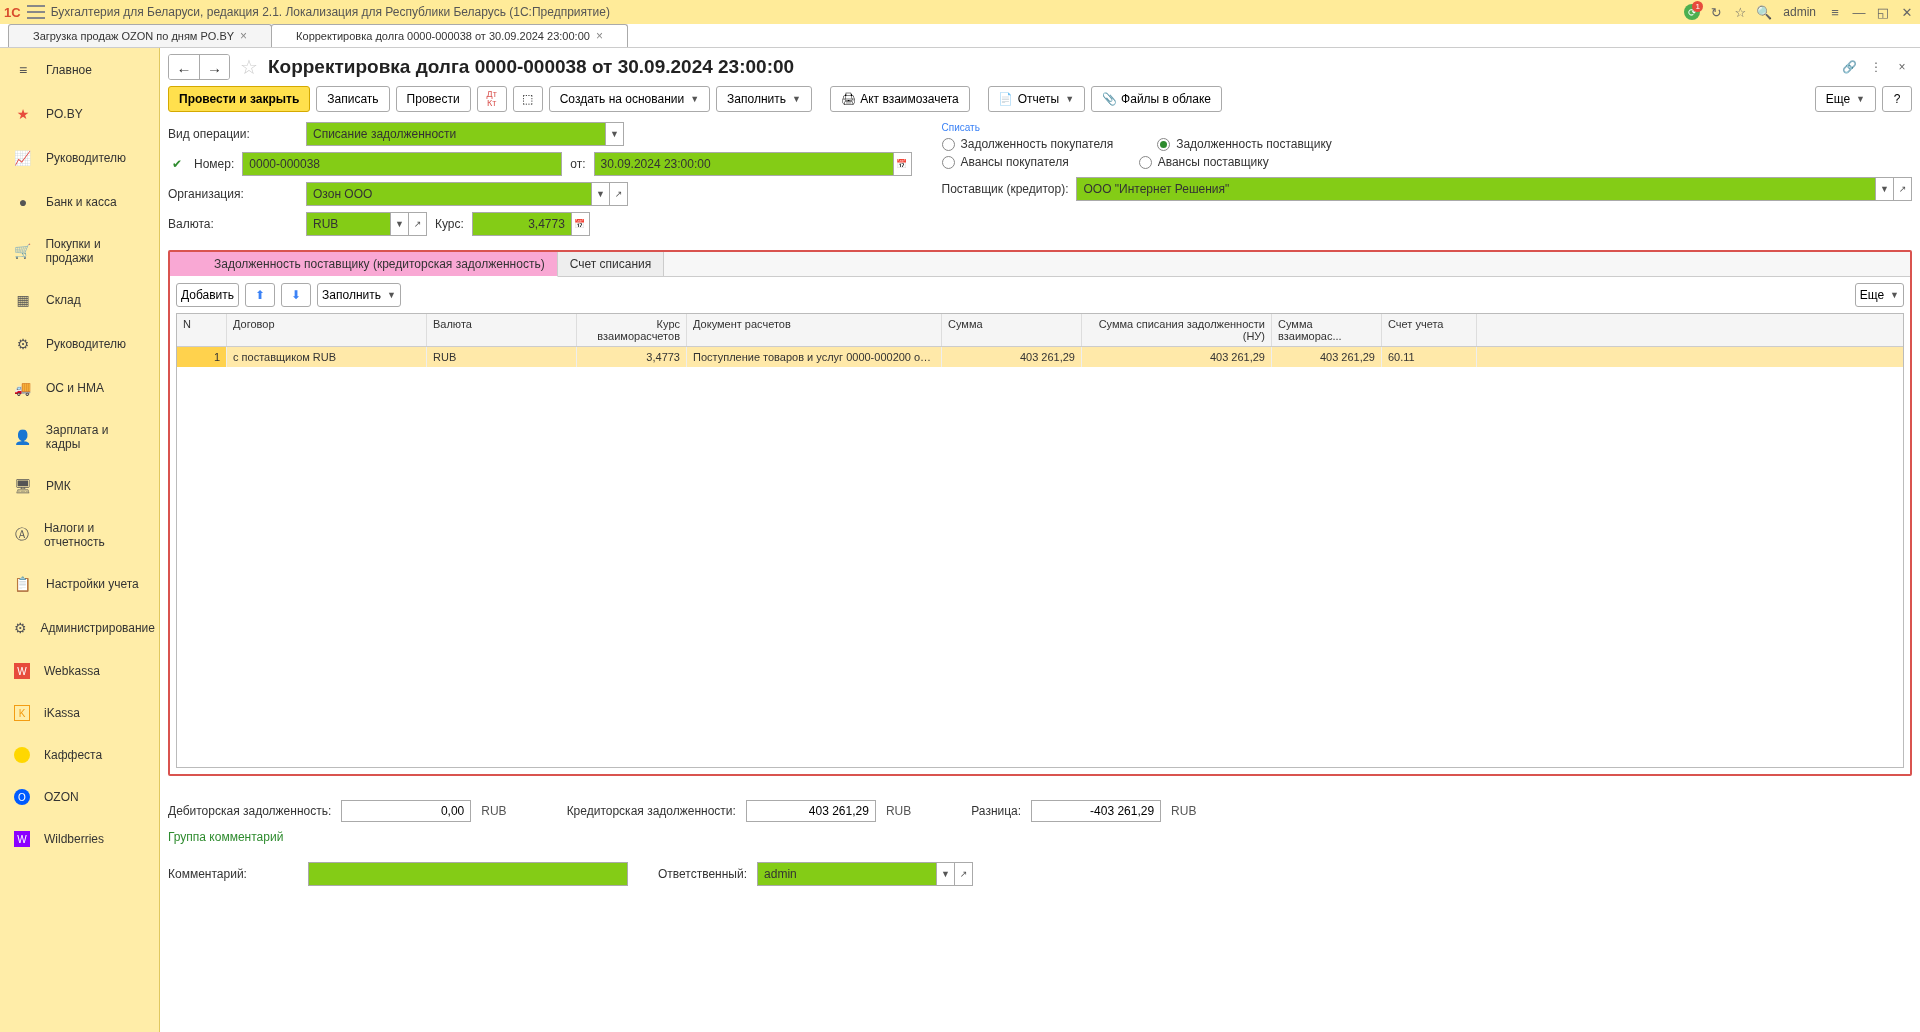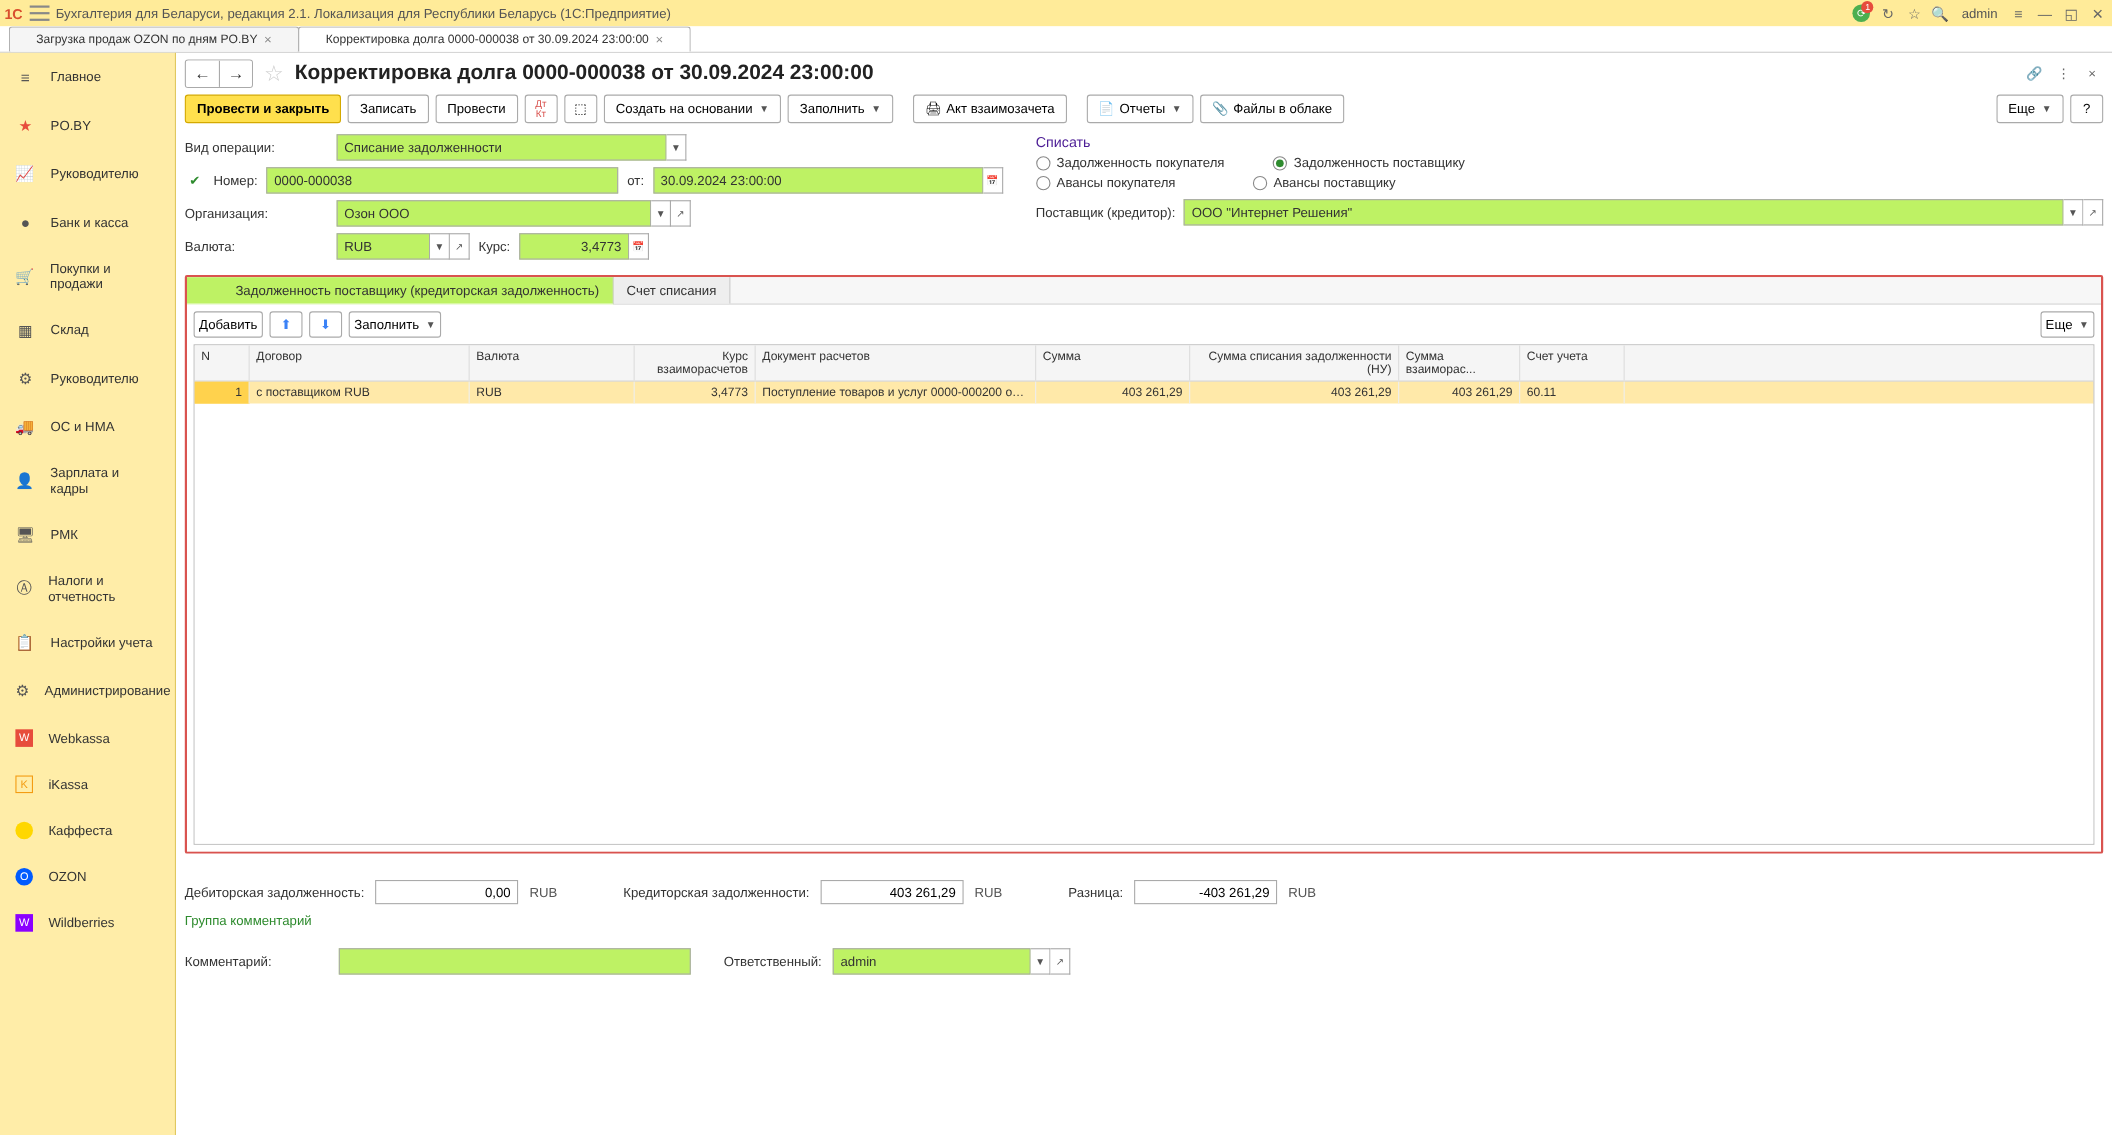--- a/index.html
+++ b/index.html
@@ -43,35 +43,35 @@
   .btn.icon-only { padding: 4px 6px; width:30px; justify-content:center;}
   .dropdown-caret { font-size:9px; color:#555; margin-left:2px;}
   .toolbar-right { margin-left:auto; display:flex; gap:6px;}
   .toolbar-sep { width:6px;}
 
   .form-area { display: flex; gap: 30px; margin-bottom: 8px; }
   .form-left { flex: 0 0 740px; }
   .form-right { flex: 1; }
   .form-row { display: flex; align-items: center; margin-bottom: 6px; gap: 8px; }
   .form-label { width: 130px; color: #333; font-size: 12px; }
-  .form-input { border: 1px solid #aaa; height: 24px; padding: 0 6px; font-size: 12px; background:#bef264; color:#333;}
+  .form-input { border: 1px solid #aaa; height: 24px; padding: 0 6px; font-size: 12px; background:#84cc16; color:#333;}
   .form-select-wrap { display:flex; }
   .form-select-btn { border:1px solid #aaa; border-left:none; width:18px; background:#fff; cursor:pointer; display:flex; align-items:center; justify-content:center; font-size:9px; color:#555;}
   .inline-icon { width:18px; height:18px; display:inline-flex; align-items:center; justify-content:center;}
 
-  .radio-group-title { color: #4c1d95; font-size: 13px; margin-bottom: 4px; text-decoration: underline dotted transparent; }
+  .radio-group-title { color: #3b82f6; font-size: 10px; margin-bottom: 4px; text-decoration: underline dotted transparent; }
   .radio-row { display:flex; gap:44px; margin-bottom:4px;}
   .radio-item { display:flex; align-items:center; gap:6px; cursor:pointer; font-size:12px;}
   .radio-circle { width:13px; height:13px; border:1px solid #888; border-radius:50%; display:flex; align-items:center; justify-content:center;}
   .radio-circle.checked::after { content:''; width:7px; height:7px; background:#2e8b2e; border-radius:50%;}
 
   .tabset { border:2px solid #d9534f; border-radius:2px; margin-top:4px;}
   .tabset-tabs { display:flex; border-bottom:1px solid #ccc; background:#f7f7f7;}
   .tabset-tab { padding:5px 12px; font-size:12px; cursor:pointer; border-right:1px solid #ccc; background:#eee;}
-  .tabset-tab.active { background:#bef264; border-bottom:1px solid #fff; margin-bottom:-1px;padding-left:44px;}
+  .tabset-tab.active { background:#f9a8d4; border-bottom:1px solid #fff; margin-bottom:-1px;padding-left:44px;}
   .tabset-body { padding:6px; background:#fff;}
   .tabset-toolbar { display:flex; gap:6px; margin-bottom:6px; align-items:center;}
   .tabset-toolbar .btn { height:24px; padding:2px 4px;}
 
   .grid { border:1px solid #bbb; }
   .grid-header { display:flex; background:#f5f5f5; border-bottom:1px solid #ccc;}
   .grid-header .cell { font-size:11px; padding:4px 6px; border-right:1px solid #ddd; color:#333;}
   .grid-row { display:flex; background:#ffe9a9;}
   .grid-row .cell { font-size:11px; padding:4px 6px; border-right:1px solid #eee; overflow:hidden; text-overflow:ellipsis; white-space:nowrap;}
   .grid-row .cell.num { text-align:right;}

